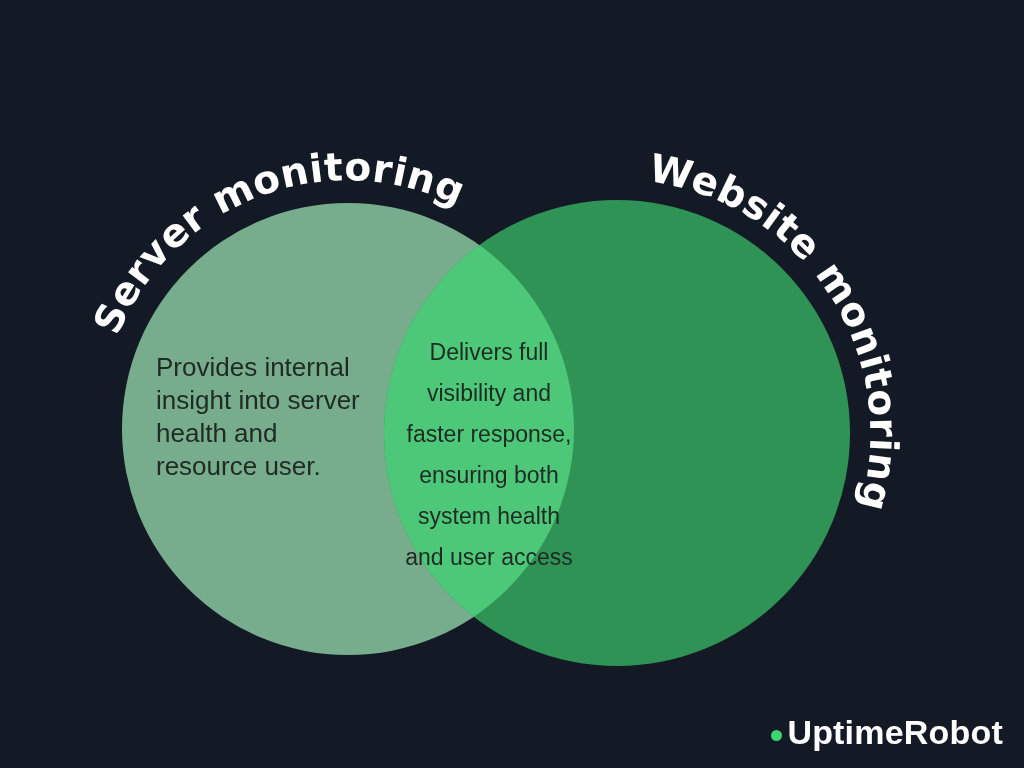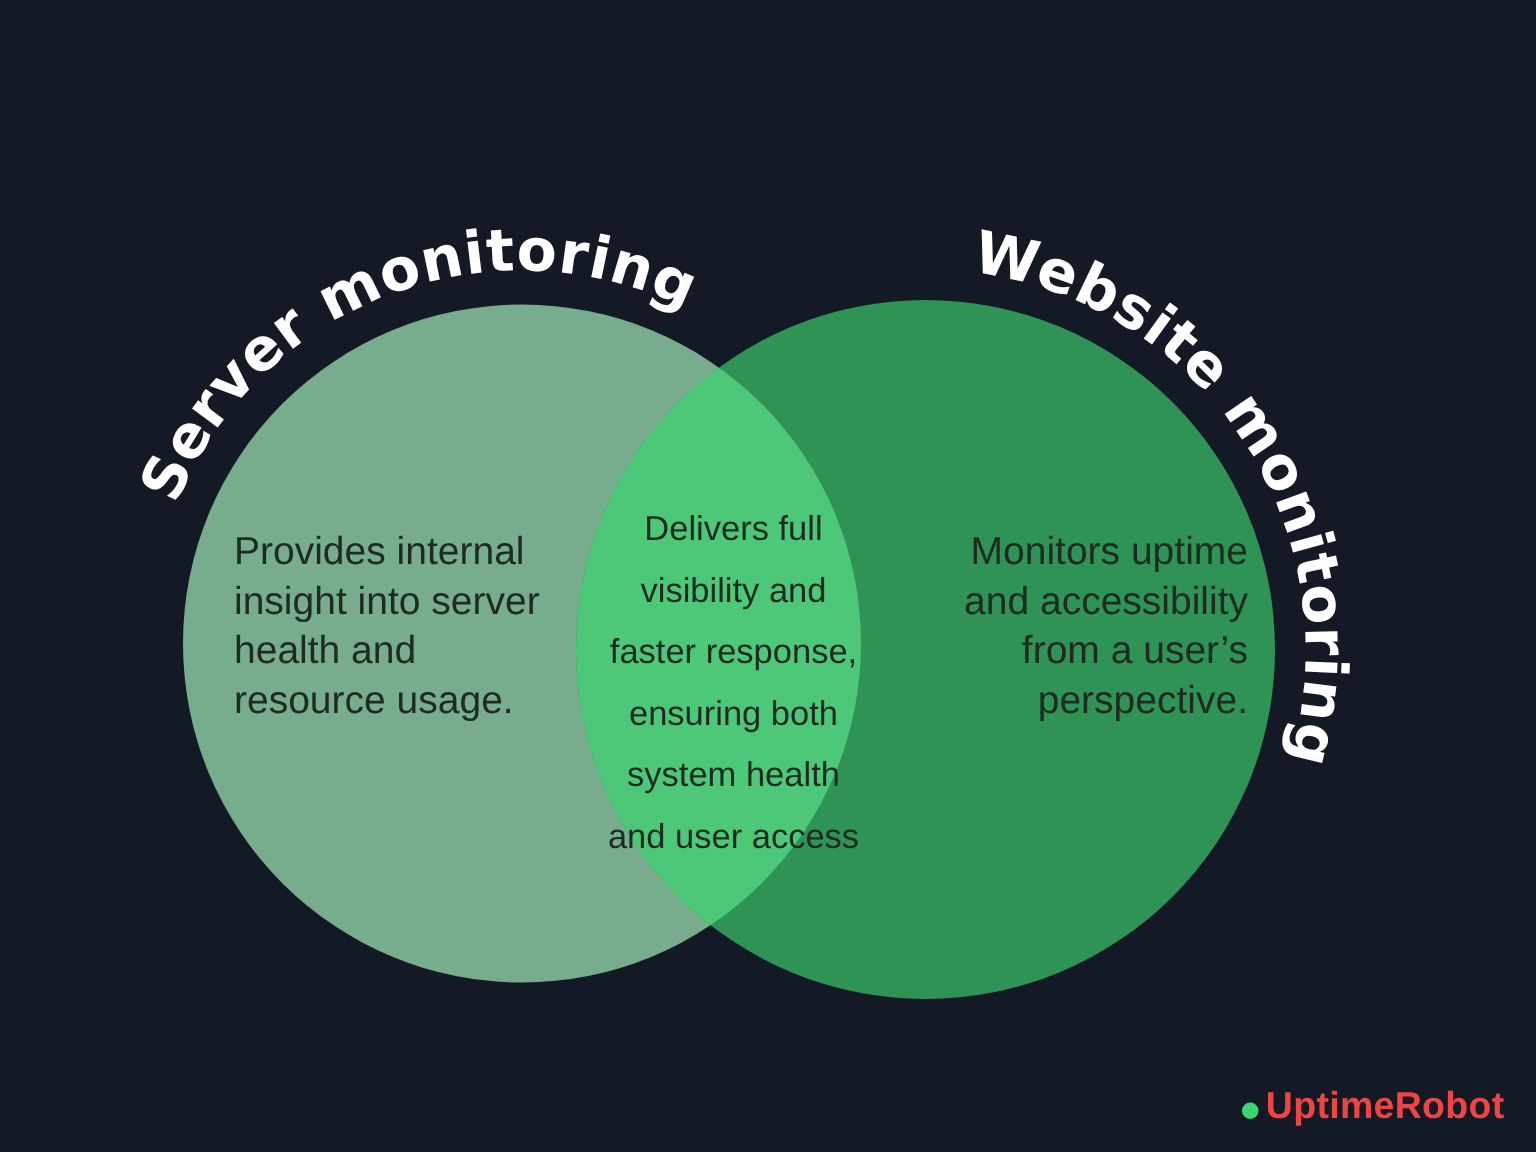--- a/index.html
+++ b/index.html
@@ -39,24 +39,24 @@
     position:absolute;
     right:21px;bottom:16px;
     display:flex;align-items:center;gap:5px;
   }
   .brand-dot{
     width:11px;height:11px;border-radius:50%;
     background:#3bd671;
     margin-top:6px;
   }
   .brand-name{
-    color:#ef4444;
+    color:#ffffff;
     font-family:"Liberation Sans", sans-serif;
     font-weight:bold;
-    font-size:25px;
+    font-size:34px;
     letter-spacing:0.2px;
   }
 </style>
 </head>
 <body>
 
 <div class="stage">
 
   <svg class="venn" width="1024" height="768" viewBox="0 0 1024 768">
     <defs>
@@ -78,32 +78,28 @@
     </text>
 
     <text class="arc-title" fill="#ffffff">
       <textPath href="#arc-right-title" startOffset="50%" text-anchor="middle">Website monitoring</textPath>
     </text>
   </svg>
 
   <div class="body-text body-left">Provides internal
 insight into server
 health and
-resource usage.</div>
+resource user.</div>
 
   <div class="body-text body-center">Delivers full
 visibility and
 faster response,
 ensuring both
 system health
 and user access</div>
 
-  <div class="body-text body-right">Monitors uptime
-and accessibility
-from a user’s
-perspective.</div>
 
   <div class="brand">
     <span class="brand-dot"></span>
     <span class="brand-name">UptimeRobot</span>
   </div>
 
 </div>
 
 </body></html>

